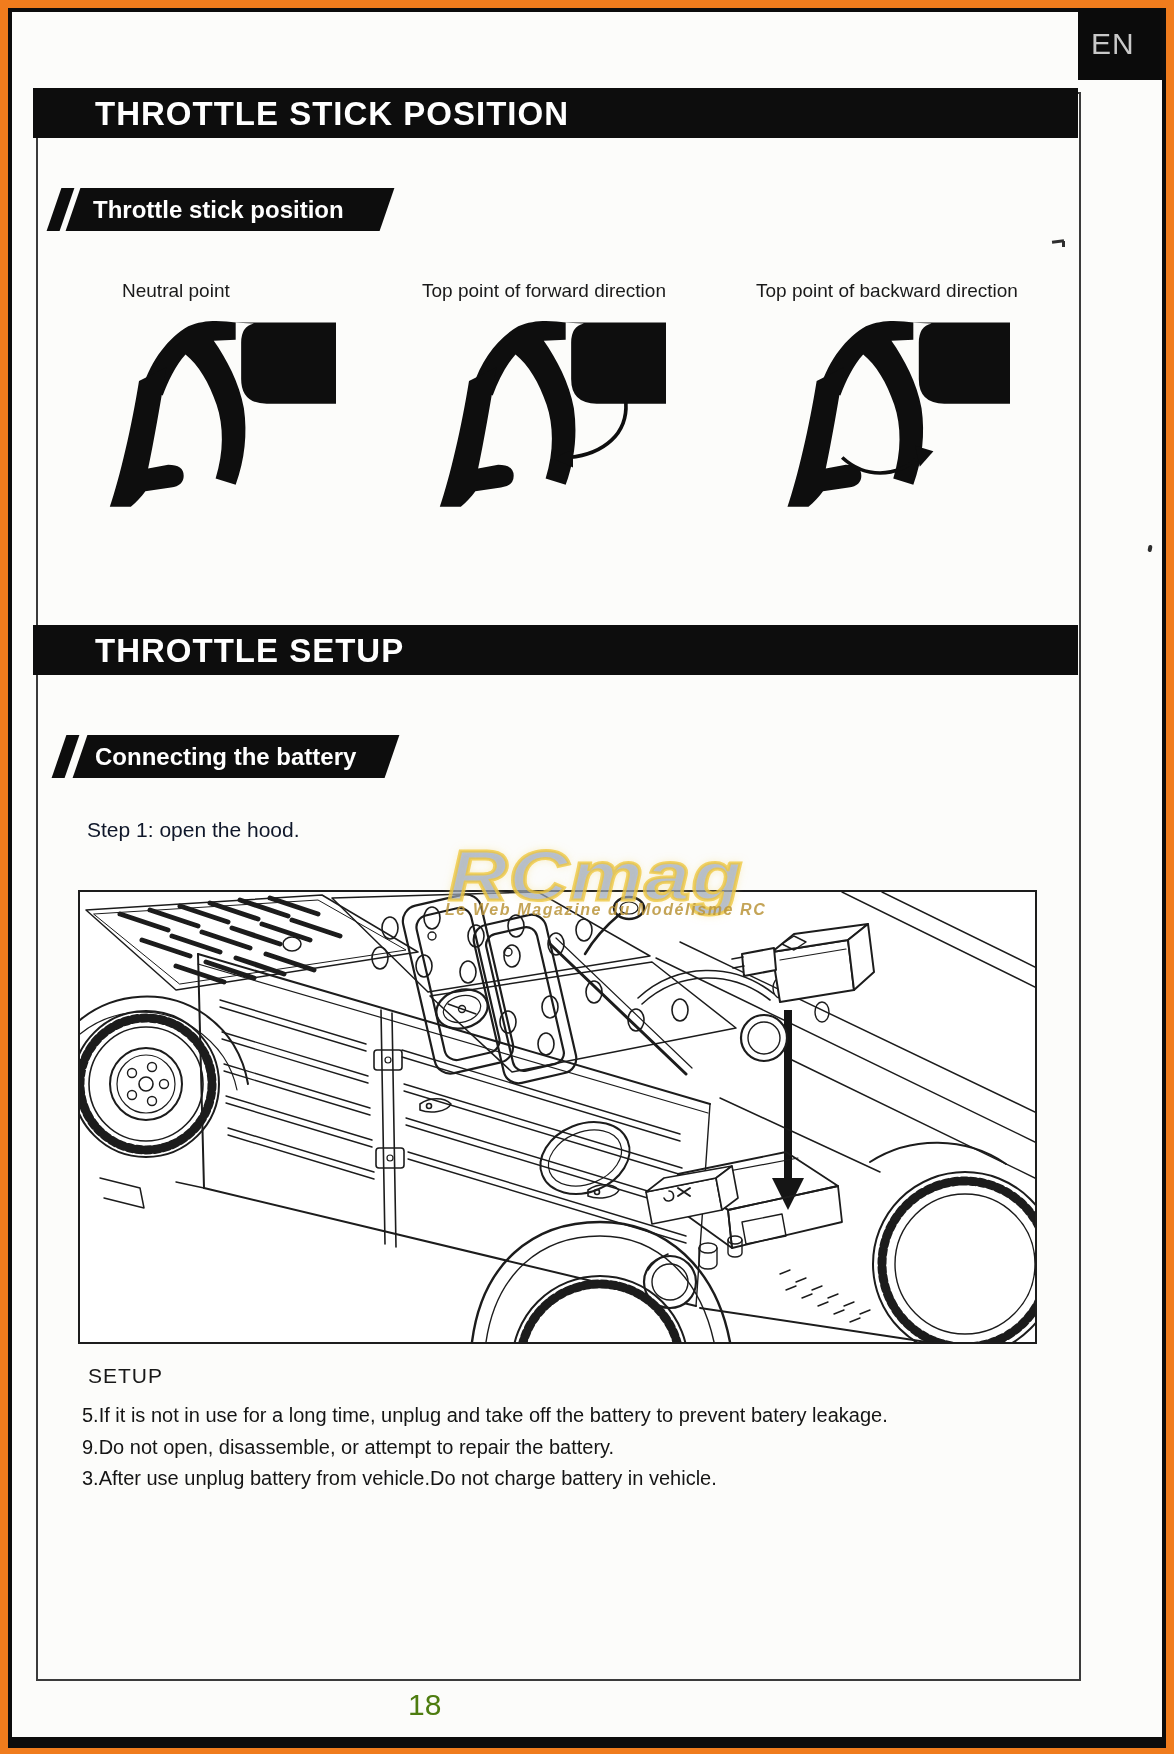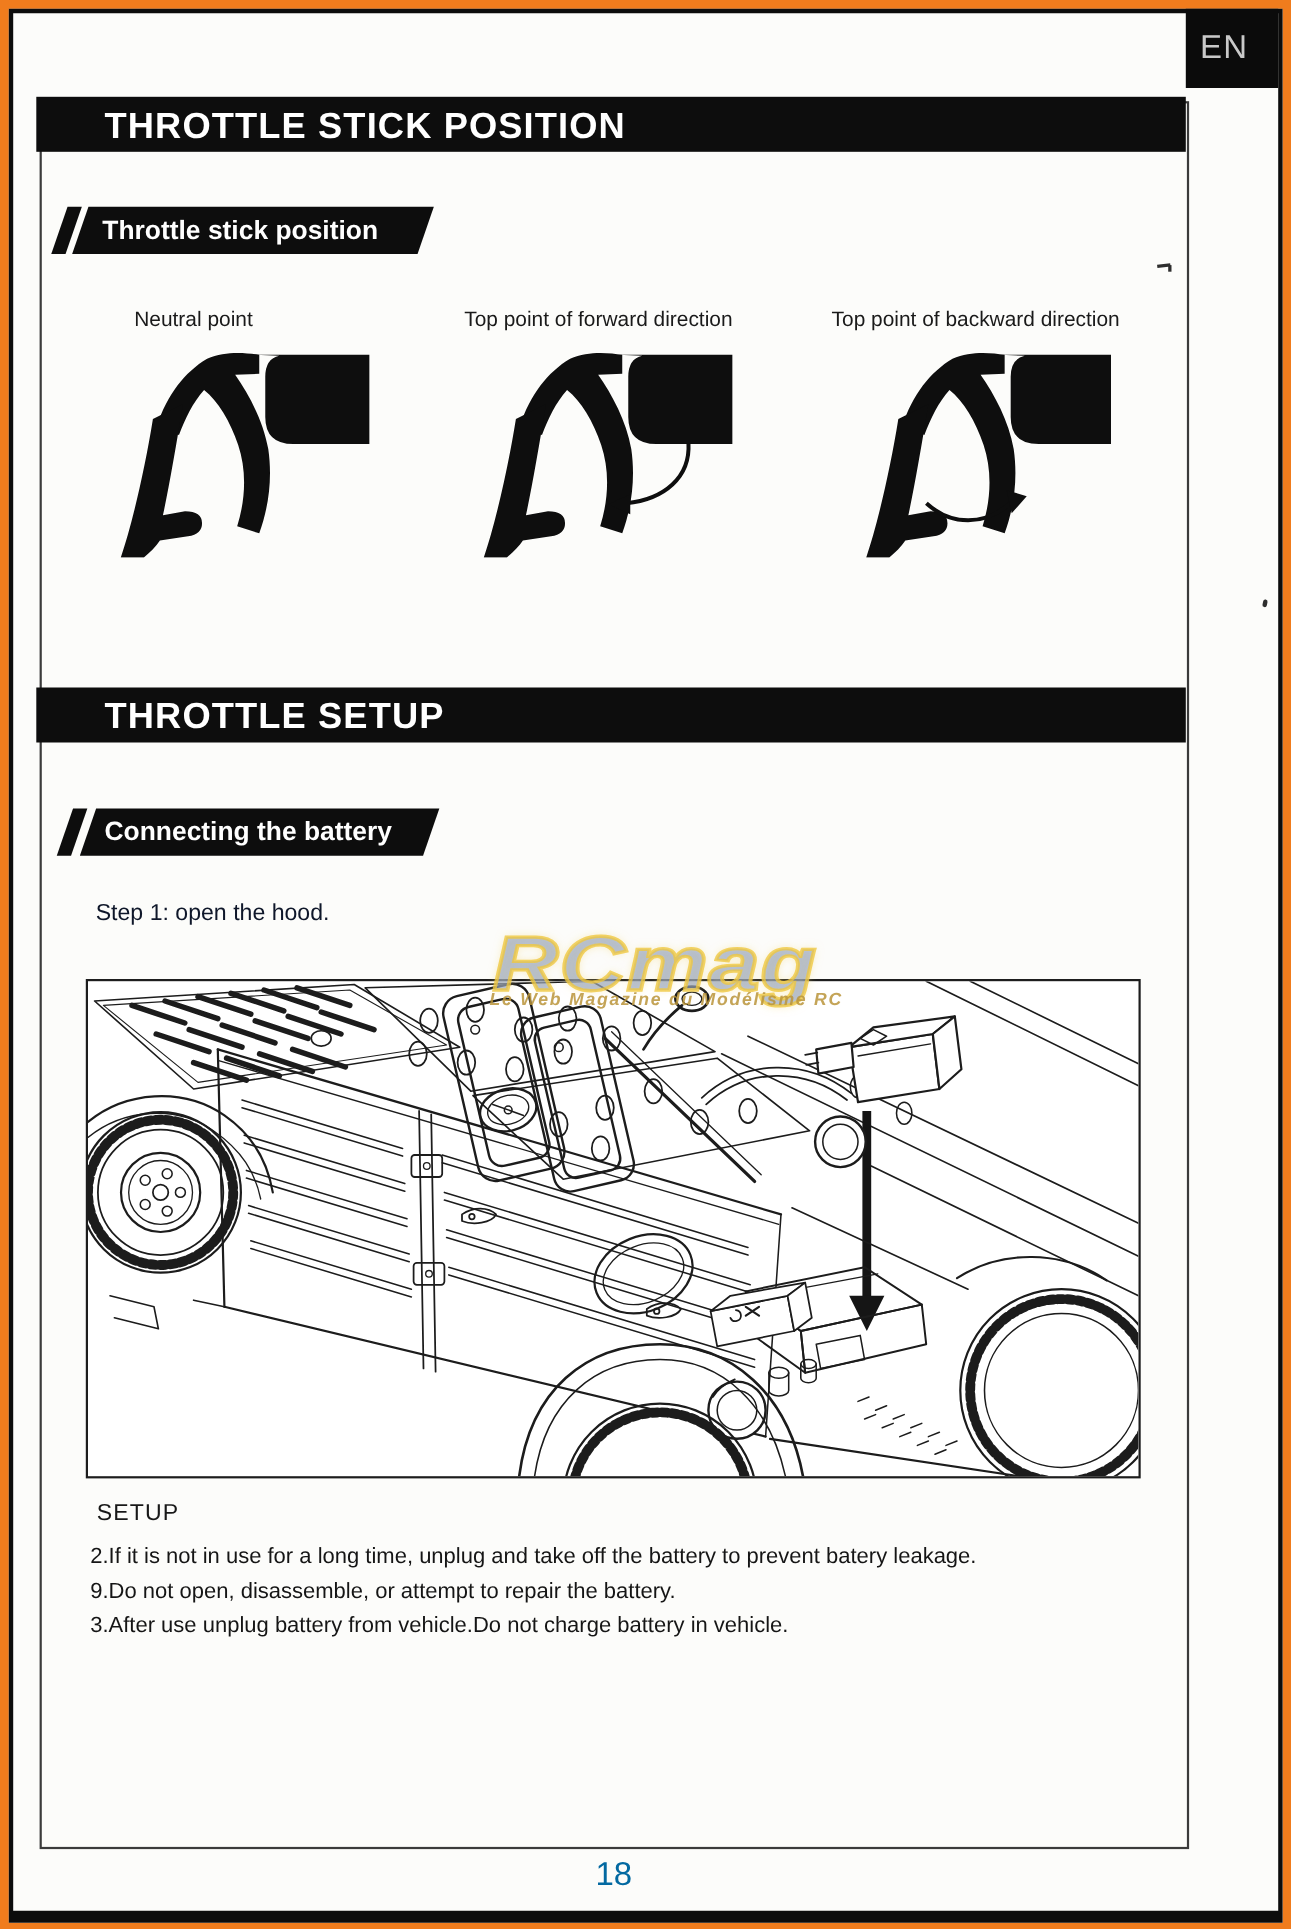--- a/index.html
+++ b/index.html
@@ -40,21 +40,21 @@
             -webkit-text-stroke:3px rgba(238,198,62,0.78);
             text-shadow:0 0 8px rgba(246,220,130,0.55);
             transform:scaleX(1.18);transform-origin:left top;}
   .wm-sub{left:433px;top:889px;font-size:16px;font-weight:bold;font-style:italic;
           letter-spacing:1.6px;color:rgba(186,148,58,0.85);}
 
   .note-head{left:76px;top:1352px;font-size:21px;color:#181818;letter-spacing:1px;z-index:2;}
   .notes{left:70px;top:1388px;width:980px;font-size:20px;color:#151515;z-index:2;}
   .notes div{height:31.5px;line-height:31.5px;white-space:nowrap;}
 
-  .page-num{left:396px;top:1676px;width:300px;text-align:center;font-size:30px;color:#0369a1;z-index:2;}
+  .page-num{left:396px;top:1676px;width:300px;text-align:left;font-size:30px;color:#4d7c0f;z-index:2;}
 
   .speck{background:#2e2e2e;z-index:2;}
 </style>
 </head>
 <body>
 
 <div class="stage">
   <div class="page">
     <div class="content">
 
@@ -330,21 +330,21 @@
             <line x1="640" y1="206" x2="800" y2="280"></line>
             <line x1="620" y1="416" x2="860" y2="452" stroke-width="2"></line>
             <polyline points="20,286 60,296 64,316 24,306"></polyline>
             <line x1="124" y1="296" x2="96" y2="290"></line>
           </g>
         </svg>
       </div>
 
       <div class="abs note-head">SETUP</div>
       <div class="abs notes">
-        <div>2.If it is not in use for a long time, unplug and take off the battery to prevent batery leakage.</div>
+        <div>5.If it is not in use for a long time, unplug and take off the battery to prevent batery leakage.</div>
         <div>9.Do not open, disassemble, or attempt to repair the battery.</div>
         <div>3.After use unplug battery from vehicle.Do not charge battery in vehicle.</div>
       </div>
 
       <div class="abs page-num">18</div>
 
     </div>
   </div>
 </div>
 

